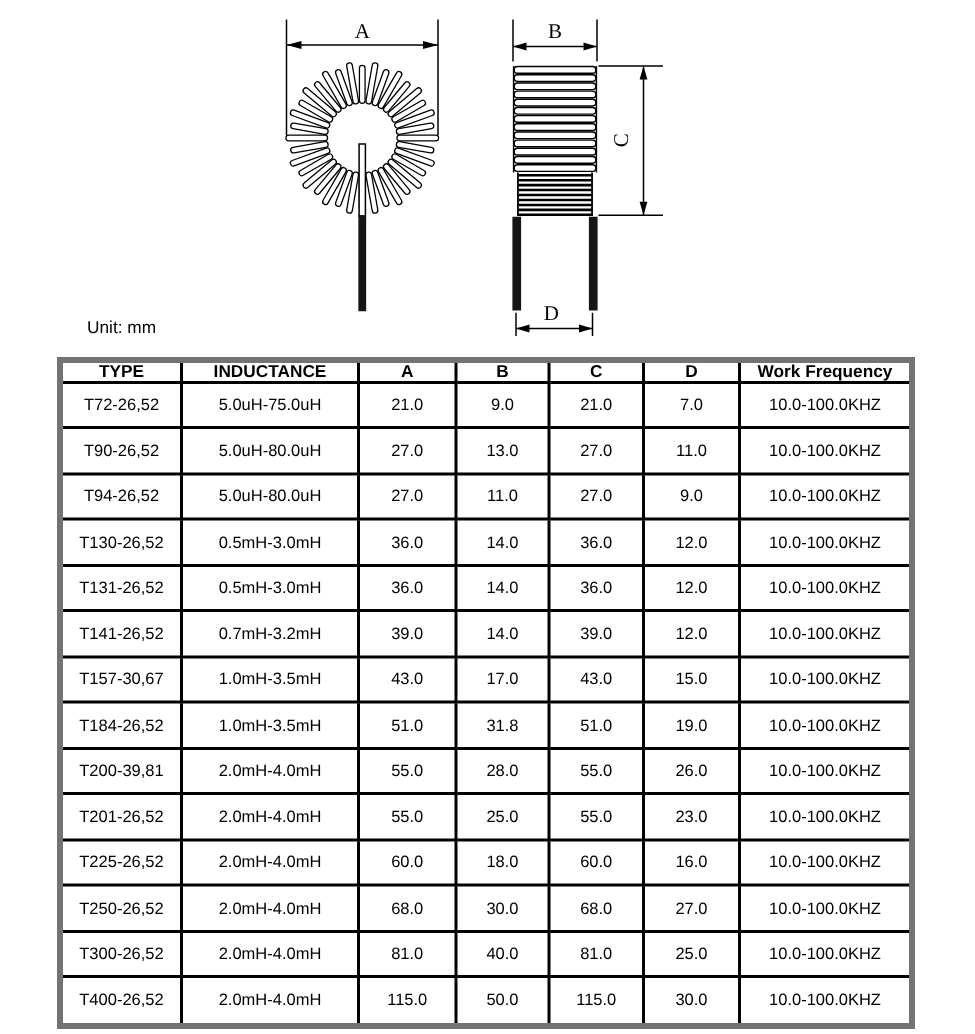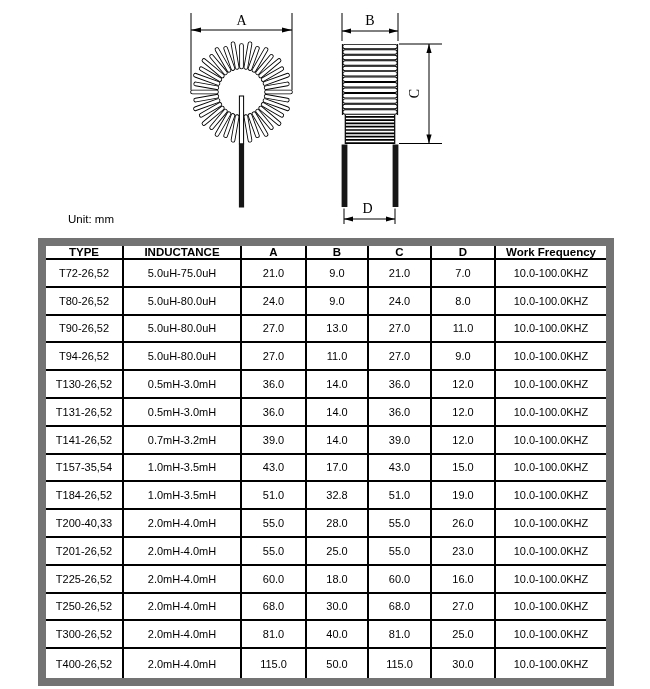--- a/index.html
+++ b/index.html
@@ -6,28 +6,28 @@
   .sheet{
     position:relative;width:650px;height:689px;background:#ffffff;
     font-family:"Liberation Sans", sans-serif;color:#000;overflow:hidden;
   }
   svg{position:absolute;left:0;top:0;}
   .dimlabel{
     font-family:"Liberation Serif", serif;
     font-size:14px;fill:#000;
   }
   .unit{
-    position:absolute;left:68px;top:213px;
+    position:absolute;left:58px;top:213px;
     font-size:11.5px;color:#000;
   }
   table.spec{
     position:absolute;left:38px;top:238px;
     width:572px;height:448px;
     border-collapse:collapse;table-layout:fixed;
-    border:8px solid #737373;
+    border:4px solid #737373;
     background:#fff;
   }
   table.spec th, table.spec td{
     border:2px solid #000;
     text-align:center;vertical-align:middle;
     padding:0;overflow:hidden;white-space:nowrap;
   }
   table.spec th{font-size:11.5px;font-weight:bold;}
   table.spec td{font-size:11px;}
 </style>
@@ -226,29 +226,20 @@
         <tr>
           <td>T72-26,52</td>
           <td>5.0uH-75.0uH</td>
           <td>21.0</td>
           <td>9.0</td>
           <td>21.0</td>
           <td>7.0</td>
           <td>10.0-100.0KHZ</td>
         </tr>
         <tr>
-          <td>T80-26,52</td>
-          <td>5.0uH-80.0uH</td>
-          <td>24.0</td>
-          <td>9.0</td>
-          <td>24.0</td>
-          <td>8.0</td>
-          <td>10.0-100.0KHZ</td>
-        </tr>
-        <tr>
           <td>T90-26,52</td>
           <td>5.0uH-80.0uH</td>
           <td>27.0</td>
           <td>13.0</td>
           <td>27.0</td>
           <td>11.0</td>
           <td>10.0-100.0KHZ</td>
         </tr>
         <tr>
           <td>T94-26,52</td>
@@ -280,39 +271,39 @@
         <tr>
           <td>T141-26,52</td>
           <td>0.7mH-3.2mH</td>
           <td>39.0</td>
           <td>14.0</td>
           <td>39.0</td>
           <td>12.0</td>
           <td>10.0-100.0KHZ</td>
         </tr>
         <tr>
-          <td>T157-35,54</td>
+          <td>T157-30,67</td>
           <td>1.0mH-3.5mH</td>
           <td>43.0</td>
           <td>17.0</td>
           <td>43.0</td>
           <td>15.0</td>
           <td>10.0-100.0KHZ</td>
         </tr>
         <tr>
           <td>T184-26,52</td>
           <td>1.0mH-3.5mH</td>
           <td>51.0</td>
-          <td>32.8</td>
+          <td>31.8</td>
           <td>51.0</td>
           <td>19.0</td>
           <td>10.0-100.0KHZ</td>
         </tr>
         <tr>
-          <td>T200-40,33</td>
+          <td>T200-39,81</td>
           <td>2.0mH-4.0mH</td>
           <td>55.0</td>
           <td>28.0</td>
           <td>55.0</td>
           <td>26.0</td>
           <td>10.0-100.0KHZ</td>
         </tr>
         <tr>
           <td>T201-26,52</td>
           <td>2.0mH-4.0mH</td>

